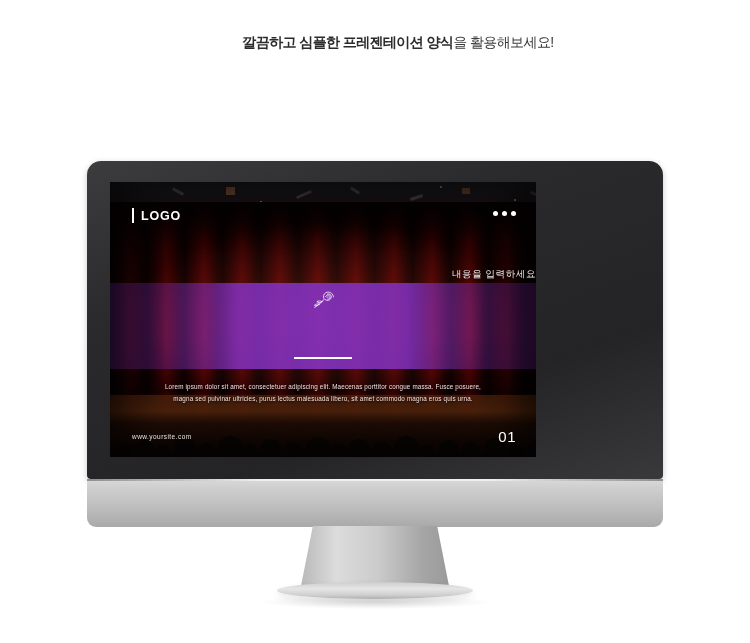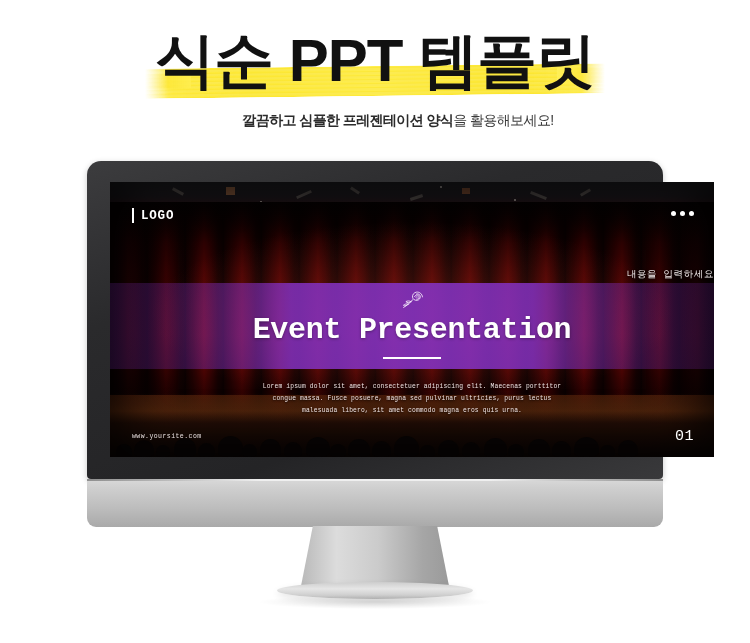--- a/index.html
+++ b/index.html
@@ -111,25 +111,24 @@
     height: 318px;
     background: linear-gradient(160deg, #3c3c3e 0%, #2a2a2c 32%, #242426 70%, #39393b 100%);
     border-radius: 14px 14px 4px 4px;
     padding: 21px 23px 22px 23px;
     position: relative;
     box-shadow: 0 2px 6px rgba(0,0,0,0.22);
   }
 
   .screen {
     position: relative;
-    width: 604px;
+    width: 426px;
     height: 275px;
     overflow: hidden;
     background: #140404;
-    font-family: Liberation Mono, monospace;
   }
 
   
   .stage-top {
     position: absolute;
     left: 0; right: 0; top: 0;
     height: 26px;
     background: linear-gradient(to bottom, #1b1b1e 0%, #19161a 55%, #241013 100%);
   }
   .rig { position: absolute; background: #55504c; opacity: .75; }
@@ -348,24 +347,20 @@
     margin: 0 auto;
     background: radial-gradient(ellipse at center, rgba(0,0,0,0.13) 0%, rgba(0,0,0,0) 72%);
     position: relative;
     top: -9px;
   }
 </style>
 </head>
 <body>
 
 <div class="header">
-  <div class="title-wrap">
-    <div class="brush"></div>
-    <div class="main-title">식순 PPT 템플릿</div>
-  </div>
   <div class="subtitle">
     <span>깔끔하고 심플한 프레젠테이션 양식</span><span class="light">을 활용해보세요!</span>
   </div>
 </div>
 
 <div class="monitor">
 
   <div class="bezel">
     <div class="screen">
 
@@ -434,21 +429,20 @@
         <g fill="none" stroke="#f3e6f8" stroke-width="0.9" stroke-linecap="round" stroke-linejoin="round">
           <path d="M19.5 6.0c1.9-0.6 3.6 0.6 3.8 2.4 0.2 1.9-1.2 3.6-3.1 3.9-2.3 0.4-4.4-1.1-4.7-3.2-0.3-2.5 1.6-4.7 4.1-5.0 3.0-0.3 5.6 1.9 5.9 4.8"></path>
           <path d="M17.6 8.6c0.5-1.2 1.8-1.9 3.0-1.5 1.1 0.4 1.7 1.6 1.4 2.7-0.3 1.0-1.3 1.6-2.3 1.4"></path>
           <path d="M19.0 9.2c0.3-0.5 0.9-0.6 1.3-0.3"></path>
           <path d="M15.8 11.6C13.4 14.6 10.2 17.3 6.6 19.4"></path>
           <path d="M14.0 13.6c-1.6-0.9-3.5-0.9-5.1 0.0 1.3 1.3 3.3 1.6 5.1 0.0z"></path>
           <path d="M11.2 16.1c-1.7-0.5-3.5-0.1-4.8 1.2 1.6 0.9 3.6 0.7 4.8-1.2z"></path>
         </g>
       </svg>
 
-      <div class="slide-title">Event Presentation</div>
       <div class="divider"></div>
       <div class="lorem">Lorem ipsum dolor sit amet, consectetuer adipiscing elit. Maecenas porttitor congue massa. Fusce posuere, magna sed pulvinar ultricies, purus lectus malesuada libero, sit amet commodo magna eros quis urna.</div>
 
       <div class="site">www.yoursite.com</div>
       <div class="page-num">01</div>
     </div>
   </div>
 
   <div class="chin"></div>
   <div class="neck"></div>

